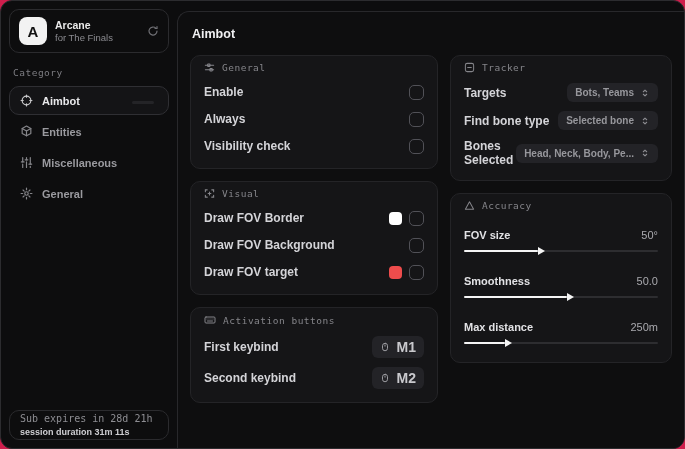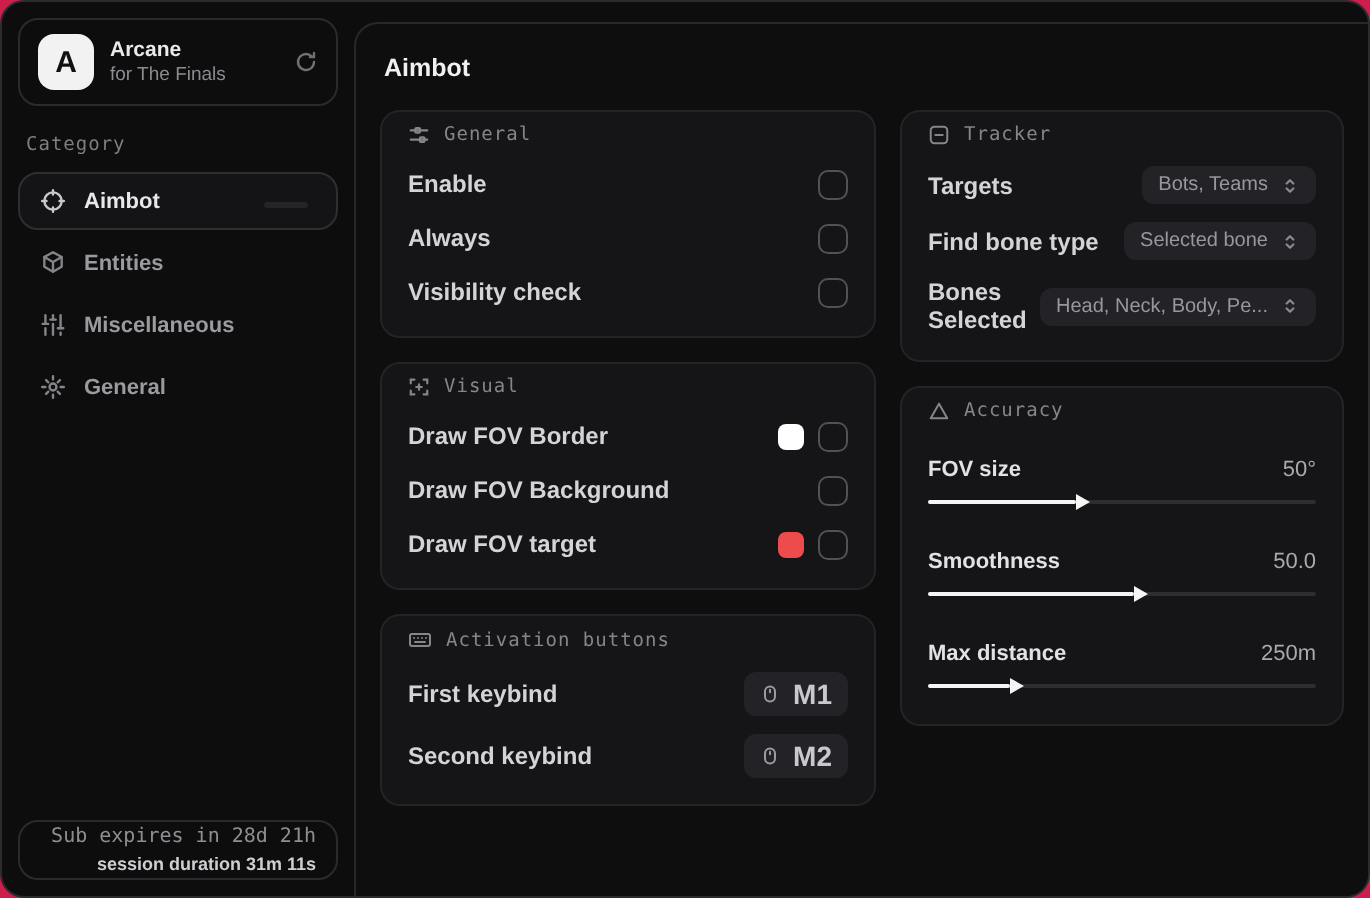--- a/index.html
+++ b/index.html
@@ -33,21 +33,21 @@
     display:flex; align-items:center; gap:9px; padding:7px 10px;
     border-radius:10px; color:#9a9a9f; font-size:11px; font-weight:bold;
     border:1px solid transparent; margin-bottom:2px; cursor:default; position:relative;
   }
   .nav-item.active { border-color:#2f2f33; background:#141416; color:#e8e8ea; }
   .nav-icon { display:flex; color:inherit; opacity:.85; }
   .shimmer { position:absolute; right:14px; top:50%; width:22px; height:3px;
     border-radius:2px; background:#242427; }
   .sidebar-spacer { flex:1; }
   .sub-card {
-    border:1px solid #2b2b2e; border-radius:10px; padding:0 10px; line-height:1.5;text-align:right;
+    border:1px solid #2b2b2e; border-radius:10px; padding:0 10px; line-height:1.5;
   }
   .sub-line1 { font-family:"DejaVu Sans Mono", monospace; font-size:10px; color:#8e8e93; }
   .sub-line2 { font-size:9px; font-weight:bold; color:#cfcfd3; }
   
   .main {
     flex:1; margin-top:10px; border-top:1px solid #28282b; border-left:1px solid #28282b;
     border-top-left-radius:12px; padding:13px 12px 12px 12px; background:#0e0e0f;
     overflow:hidden;
   }
   .page-title { color:#f0f0f2; font-size:12.5px; font-weight:bold; margin:2px 0 14px 2px; }
@@ -81,21 +81,21 @@
     display:flex; align-items:center; gap:7px; background:#232327; color:#c9c9cd;
     border-radius:6px; padding:3px 8px; font-size:14px; font-weight:bold; cursor:pointer;
   }
   .keybind-btn .icon { display:flex; color:#9b9ba0; }
   
   .dropdown {
     display:flex; align-items:center; gap:6px; background:#232327; color:#97979c;
     border-radius:6px; padding:4px 8px; font-size:10px; cursor:pointer;
     max-width:158px;
   }
-  .dropdown .dd-text { white-space:nowrap; overflow:hidden; text-overflow:ellipsis; }
+  .dropdown .dd-text { white-space:nowrap; overflow:hidden; text-overflow:ellipsis;font-weight:bold; }
   .dropdown .icon { display:flex; color:#8a8a8f; flex:0 0 auto; }
   
   .slider-group { margin-top:10px; }
   .slider-head { display:flex; justify-content:space-between; align-items:center;margin-top:18px; }
   .slider-label { color:#e2e2e5; font-size:11px; font-weight:bold; }
   .slider-value { color:#a9a9ae; font-size:11px; }
   .slider-track { position:relative; height:12px; margin-top:4px; cursor:pointer; }
   .slider-track::before {
     content:""; position:absolute; left:0; right:0; top:5px; height:2px;
     background:#2d2d30; border-radius:1px;

